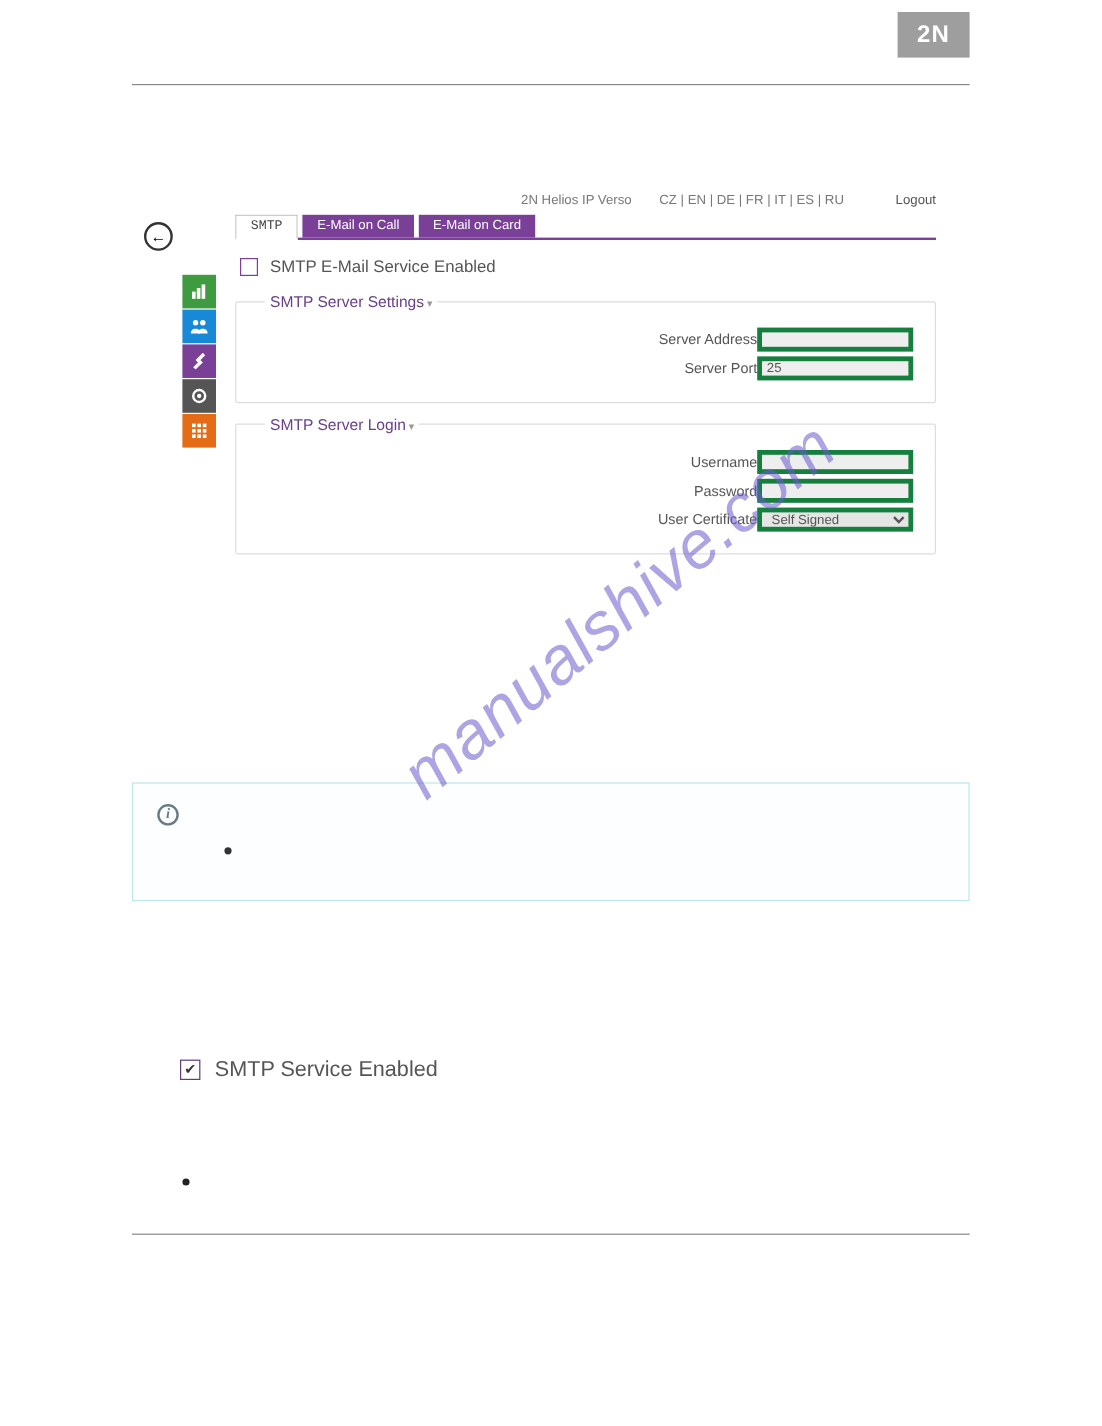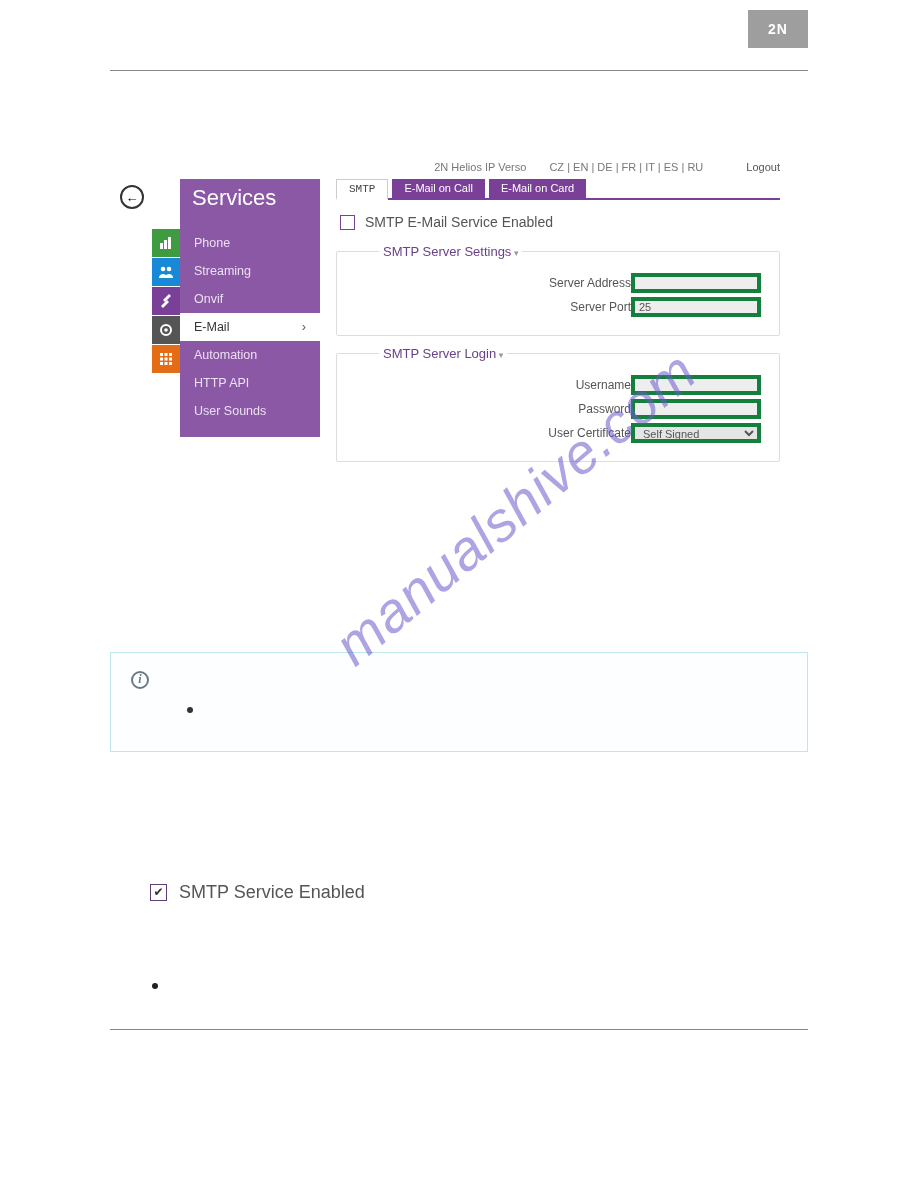--- a/index.html
+++ b/index.html
@@ -24,21 +24,21 @@
       right: 110px;
       width: 60px;
       height: 38px;
       background: #9e9e9e;
       border-radius: 0;
       display: flex;
       align-items: center;
       justify-content: center;
       color: #fff;
       font-weight: 700;
-      font-size: 14px;
+      font-size: 20px;
       letter-spacing: 1px;
     }
     .brand-logo span { display:inline-block; }
 
     
     .screenshot {
       position: relative;
       width: 660px;
       margin-left: 10px;
       margin-bottom: 180px;
@@ -162,21 +162,21 @@
       border: 1px solid #ddd;
       border-radius:2px;
       margin-bottom: 10px;
       padding: 10px 18px 14px 18px;
       position:relative;
     }
     fieldset.grp legend {
       font-size:13px;
       color:#6a4086;
       padding: 0 4px;
-      margin-left: 24px;
+      margin-left: 6px;
     }
     fieldset.grp legend::after { content:" ▾"; font-size:9px; color:#999; }
 
     .form-row{
       display:flex; align-items:center; justify-content:flex-end;
       margin: 4px 0;
       font-size:12px;
       color:#555;
     }
     .form-row label { margin-right: 0; text-align:right; }
@@ -320,30 +320,20 @@
                     <rect x="1" y="5.5" width="3" height="3" fill="#fff"></rect>
                     <rect x="5.5" y="5.5" width="3" height="3" fill="#fff"></rect>
                     <rect x="10" y="5.5" width="3" height="3" fill="#fff"></rect>
                     <rect x="1" y="10" width="3" height="3" fill="#fff"></rect>
                     <rect x="5.5" y="10" width="3" height="3" fill="#fff"></rect>
                     <rect x="10" y="10" width="3" height="3" fill="#fff"></rect>
                   </svg>
               </div>
             </div>
 
-            <div class="sidebar">
-              <div class="sidebar-title">Services</div>
-              <div class="side-item">Phone</div>
-              <div class="side-item">Streaming</div>
-              <div class="side-item">Onvif</div>
-              <div class="side-item active">E-Mail</div>
-              <div class="side-item">Automation</div>
-              <div class="side-item">HTTP API</div>
-              <div class="side-item">User Sounds</div>
-            </div>
           </div>
         </div>
       </div>
 
       <div class="content">
         <div class="tabs">
           <div class="tab active">SMTP</div>
           <div class="tab">E-Mail on Call</div>
           <div class="tab">E-Mail on Card</div>
         </div>

